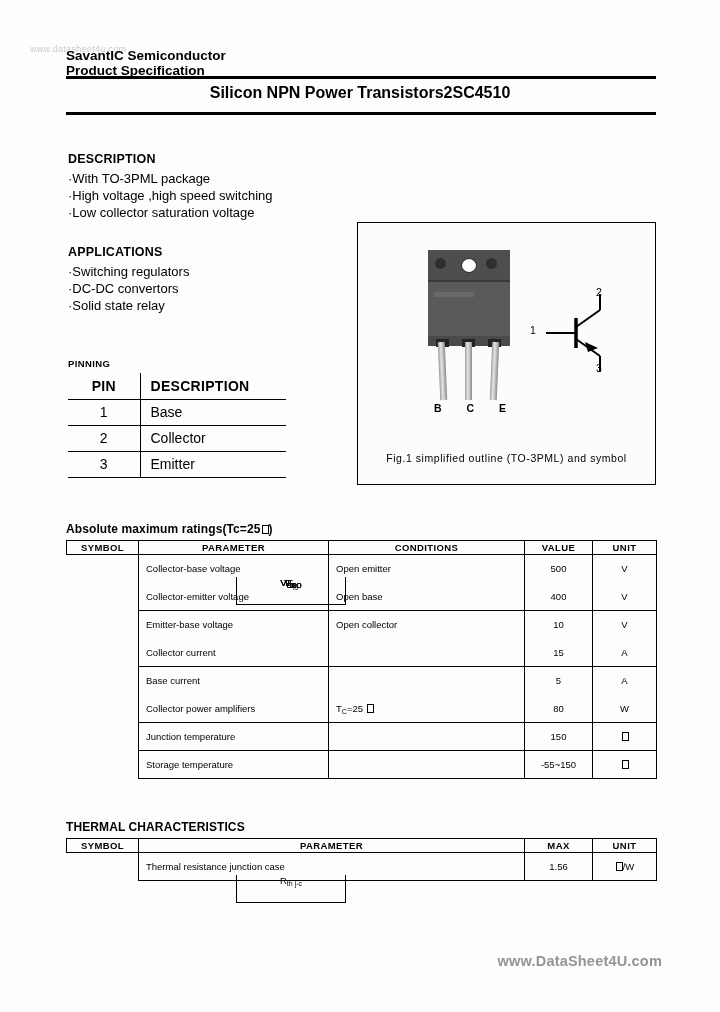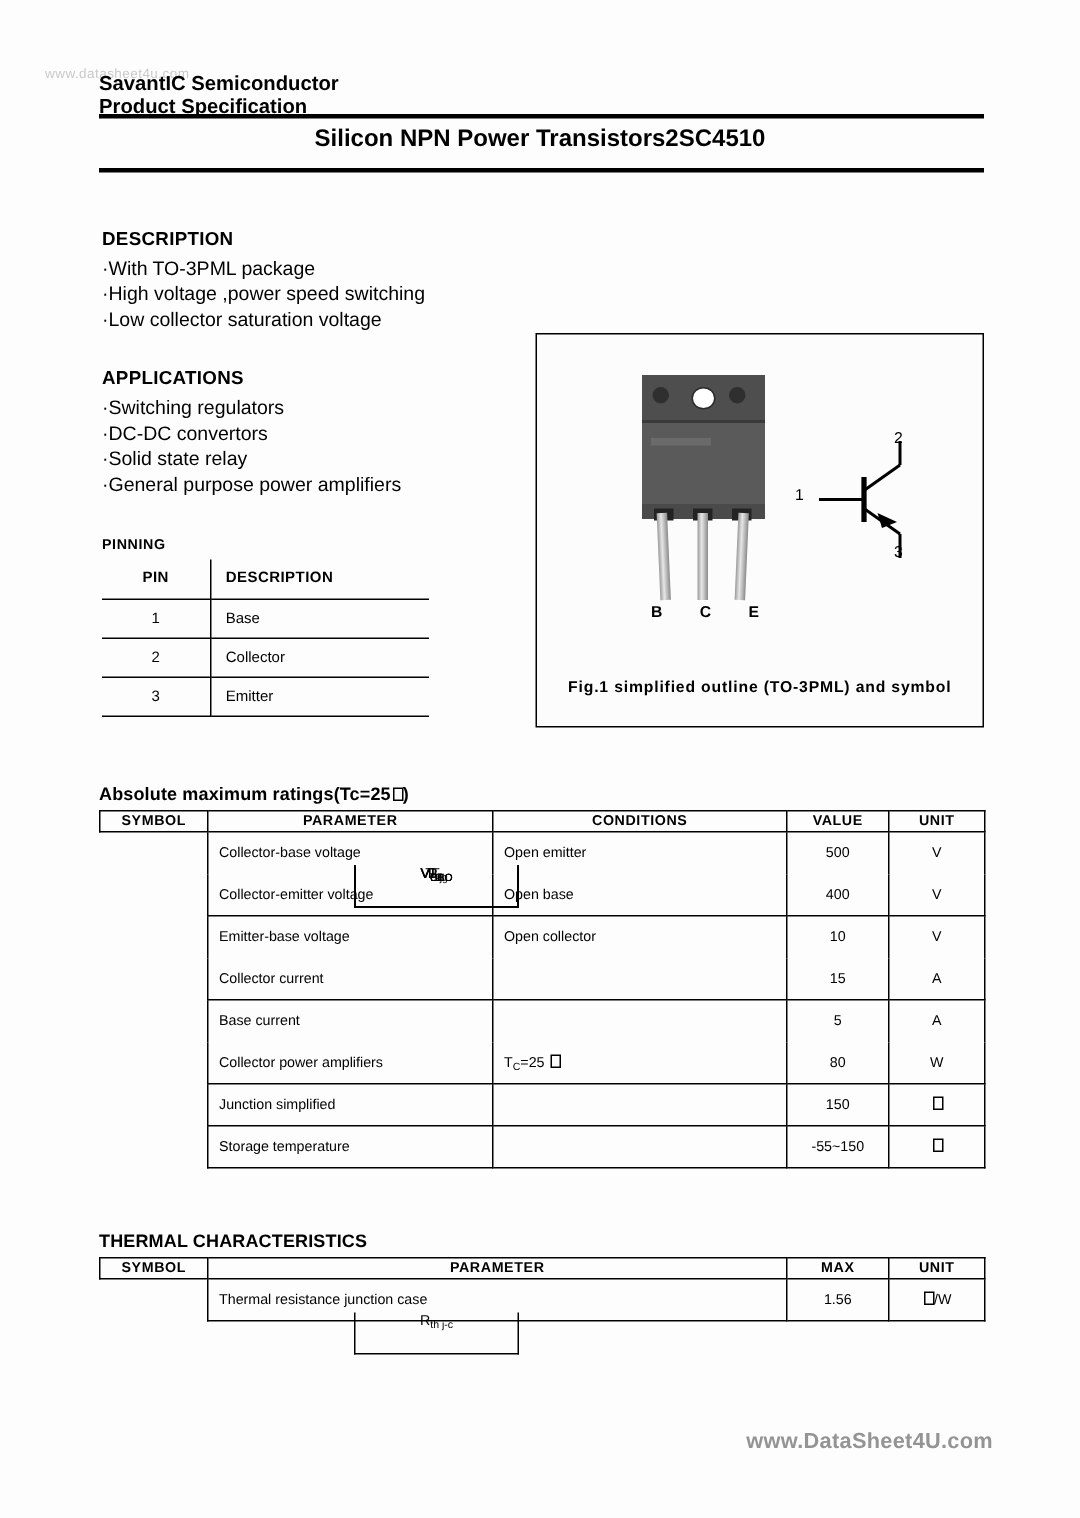--- a/index.html
+++ b/index.html
@@ -93,21 +93,21 @@
   #description .bullet:first-of-type { padding-left: 3px; }
   #applications { position: absolute; left: 68px; top: 245px; width: 290px; }
   #description .sec-head, #applications .sec-head { margin-bottom: 4px; }
 
   
   #pinning-block { position: absolute; left: 68px; top: 358px; width: 222px; }
   .pinning-label { font-size: 9.5px; font-weight: bold; letter-spacing: 0.4px; margin-bottom: 4px; }
   table.pin {
     border-collapse: collapse;
     width: 218px;
-    font-size: 10px;
+    font-size: 14px;
   }
   table.pin th, table.pin td {
     border: 0;
     padding: 0;
     height: 26px;
     vertical-align: middle;
   }
   table.pin th.c1, table.pin td.c1 {
     width: 72px;
     text-align: center;
@@ -128,21 +128,21 @@
     width: 299px; height: 263px;
     border: 1.6px solid #000;
     background: #fcfcfc;
   }
   .fig-caption {
     position: absolute;
     left: 0; bottom: 20px;
     width: 100%;
     text-align: center;
     font-size: 10.5px;
-    font-weight: bold;
+    font-weight: normal;
     letter-spacing: 0.55px;
   }
   
   .pkg { position: absolute; left: 62px; top: 27px; width: 100px; height: 150px; }
   .pkg .tab {
     position: absolute; left: 8px; top: 0;
     width: 82px; height: 32px;
     background: #4e4e4e;
   }
   .pkg .hole {
@@ -270,30 +270,29 @@
   <div class="rule rule-1"></div>
   <div class="titlebar">
     <div>Silicon NPN Power Transistors</div>
     <div class="pn">2SC4510</div>
   </div>
   <div class="rule rule-2"></div>
 
   <div id="description">
     <div class="sec-head">DESCRIPTION</div>
     <div class="bullet">·With TO-3PML package</div>
-    <div class="bullet">·High voltage ,power speed switching</div>
+    <div class="bullet">·High voltage ,high speed switching</div>
     <div class="bullet">·Low collector saturation voltage</div>
   </div>
 
   <div id="applications">
     <div class="sec-head">APPLICATIONS</div>
     <div class="bullet">·Switching regulators</div>
     <div class="bullet">·DC-DC convertors</div>
     <div class="bullet">·Solid state relay</div>
-    <div class="bullet">·General purpose power amplifiers</div>
   </div>
 
   <div id="pinning-block">
     <div class="pinning-label">PINNING</div>
     <table class="pin">
       <thead>
         <tr>
           <th class="c1">PIN</th>
           <th class="c2">DESCRIPTION</th>
         </tr>
@@ -413,21 +412,21 @@
           </tr>
           <tr class="grp">
             <td class="sym"><span>P</span><sub>C</sub></td>
             <td class="par">Collector power amplifiers</td>
             <td class="cond">T<sub>C</sub>=25 <span class="boxglyph"></span></td>
             <td class="val">80</td>
             <td class="unit">W</td>
           </tr>
           <tr class="grp">
             <td class="sym"><span>T</span><sub>j</sub></td>
-            <td class="par">Junction simplified</td>
+            <td class="par">Junction temperature</td>
             <td class="cond"></td>
             <td class="val">150</td>
             <td class="unit"><span class="boxglyph"></span></td>
           </tr>
           <tr class="last">
             <td class="sym"><span>T</span><sub>stg</sub></td>
             <td class="par">Storage temperature</td>
             <td class="cond"></td>
             <td class="val">-55~150</td>
             <td class="unit"><span class="boxglyph"></span></td>

